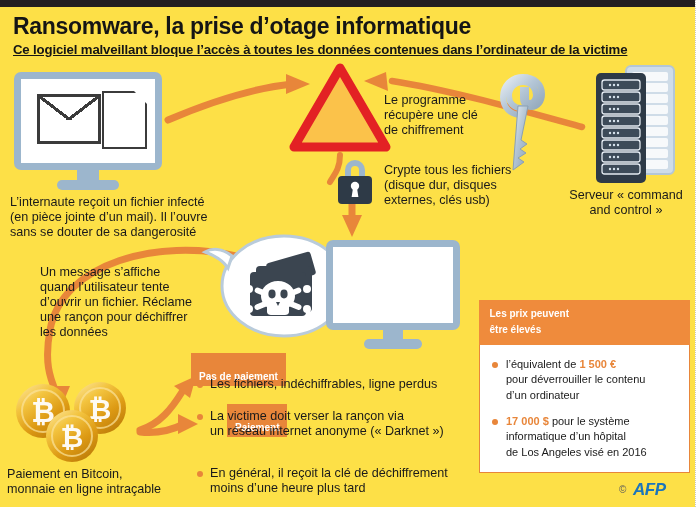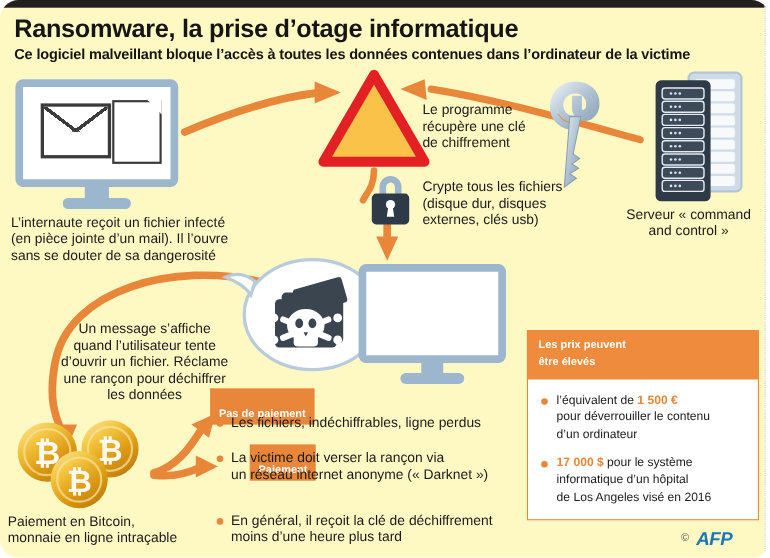--- a/index.html
+++ b/index.html
@@ -6,23 +6,22 @@
     margin: 0; padding: 0;
     background: #ffffff;
   }
   body {
     font-family: "Liberation Sans", sans-serif;
   }
   #infographic {
     position: relative;
     width: 700px;
     height: 507px;
-    background: #fef9c3;
+    background: #fde047;
     overflow: hidden;
-    border-radius: 17px;
   }
   .topband {
     position: absolute;
     left: 0; top: 0;
     width: 700px; height: 7px;
     background: #231f20;
   }
   .rightband {
     position: absolute;
     right: 0; top: 0;
@@ -40,29 +39,30 @@
     white-space: nowrap;
   }
   .subtitle {
     position: absolute;
     left: 13px; top: 42px;
     font-size: 13.2px;
     font-weight: bold;
     color: #151515;
     letter-spacing: -0.15px;
     white-space: nowrap;
+    text-decoration: underline;
   }
   .cap {
     position: absolute;
     font-size: 12.6px;
     line-height: 15px;
     color: #1a1a1a;
     white-space: pre-line;
   }
-  .cap.r { text-align: center; margin-top: 27px; }
+  .cap.r { text-align: left; }
   .cap.c { text-align: center; }
 
   
   .monitor { position: absolute; }
   .mon-screen {
     position: absolute; left: 0; top: 0;
     box-sizing: border-box;
     border: 7px solid #9cb6cd;
     border-radius: 7px;
     background: #ffffff;

